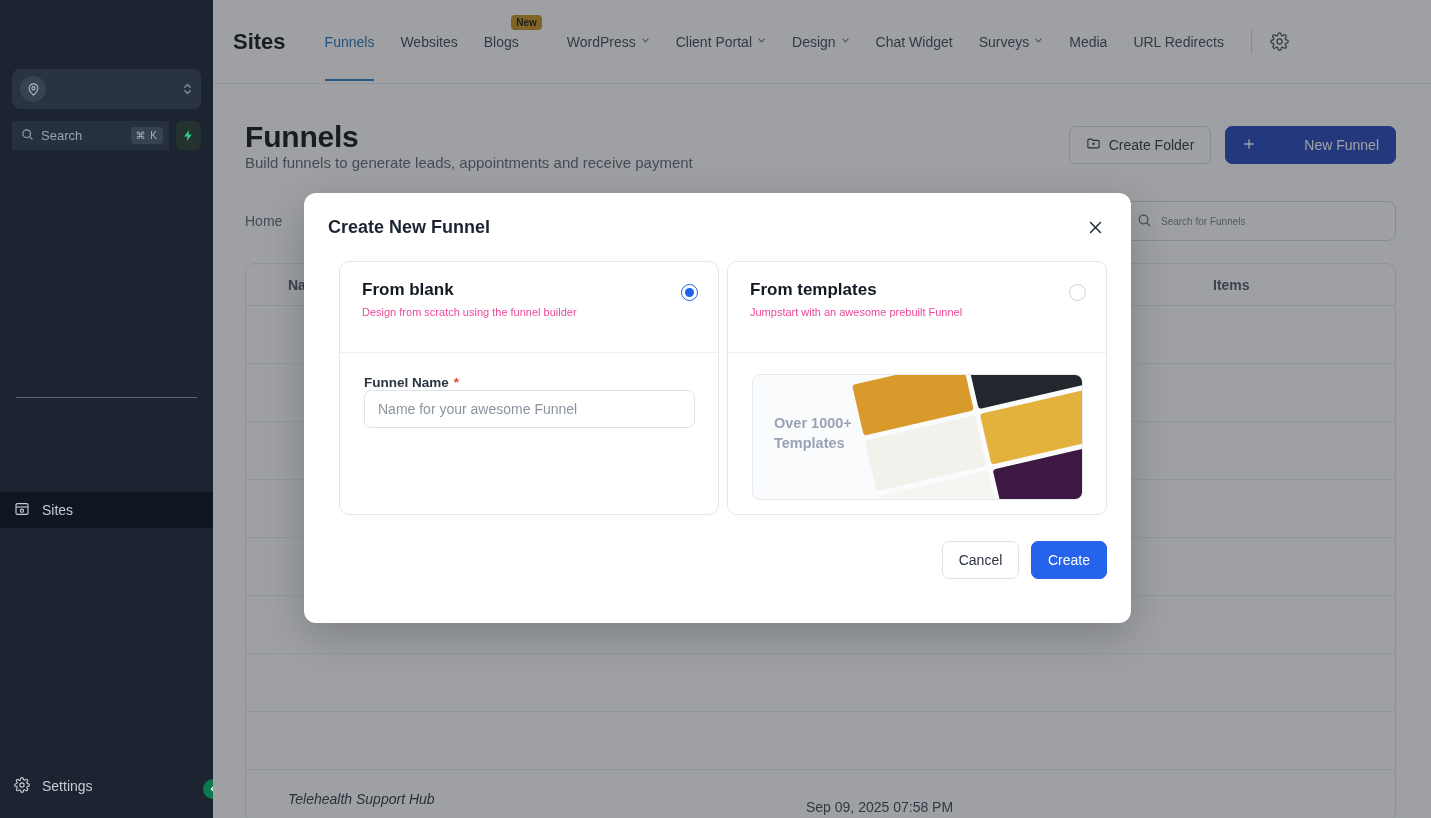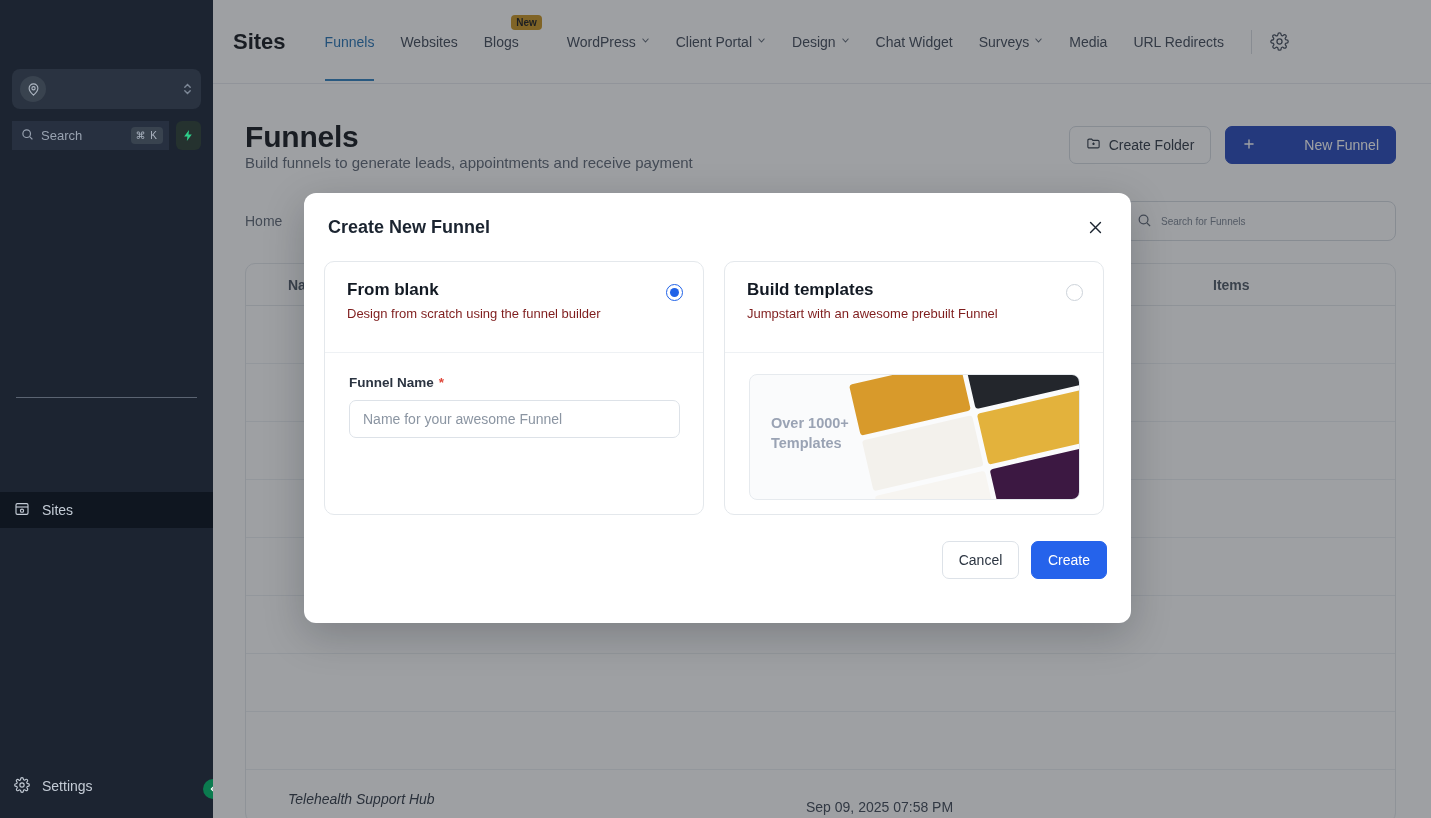--- a/index.html
+++ b/index.html
@@ -186,53 +186,53 @@
     display: flex; align-items: center;
     padding: 22px 24px 0 24px;
   }
   .modal-title { font-size: 18px; font-weight: bold; color: #1b2430; }
   .modal-close {
     margin-left: auto; color: #1b2430;
     width: 24px; height: 24px;
     display: flex; align-items: center; justify-content: center;
   }
   .modal-body {
-    display: flex; gap: 20px;
+    display: flex; gap: 8px;
     padding: 22px 24px 0 20px;
+    justify-content: flex-end;
   }
   .opt-card {
     width: 380px; height: 254px;
     border: 1px solid #e4e8ec; border-radius: 10px;
     background: #fff; overflow: hidden;
   }
   .opt-head {
     padding: 18px 20px 16px 22px;
     border-bottom: 1px solid #eef1f4;
     display: flex; align-items: flex-start;
     height: 91px;
   }
   .opt-text { flex: 1; }
   .opt-title { font-size: 17px; font-weight: bold; color: #131a24; }
-  .opt-desc { font-size: 13px; color: #7f1d1d; margin-top: 6px; }
+  .opt-desc { font-size: 11px; color: #ec4899; margin-top: 6px; }
   .radio {
     width: 17px; height: 17px; border-radius: 50%;
     border: 1.5px solid #cdd3da; background: #fff;
     margin-top: 4px; flex-shrink: 0;
     display: flex; align-items: center; justify-content: center;
   }
   .radio.on { border: 1.5px solid #1f62e8; }
   .radio.on::after {
     content: ""; width: 9px; height: 9px;
     border-radius: 50%; background: #1f62e8;
   }
   .opt-body { padding: 22px 22px 0 24px; }
   .field-label { font-size: 13.5px; color: #2b3441; font-weight: bold; }
   .req { color: #e0483b; margin-left: 5px; }
   .text-input {
-    margin-top: 10px;
     width: 331px; height: 38px;
     border: 1px solid #dde2e8; border-radius: 7px;
     background: #fff;
     display: flex; align-items: center;
     padding: 0 13px;
     font-size: 14px; color: #8b95a2;
   }
   .tpl-preview {
     margin: 21px 24px 0 24px;
     width: 331px; height: 126px;
@@ -532,21 +532,21 @@
           </div>
           <div class="text-input">
             <span>Name for your awesome Funnel</span>
           </div>
         </div>
       </div>
 
       <div class="opt-card">
         <div class="opt-head">
           <div class="opt-text">
-            <div class="opt-title">Build templates</div>
+            <div class="opt-title">From templates</div>
             <div class="opt-desc">Jumpstart with an awesome prebuilt Funnel</div>
           </div>
           <div class="radio"></div>
         </div>
         <div class="tpl-preview">
           <div class="tpl-art">
             <div class="tpl-cell" style="background:#d89a2b"></div>
             <div class="tpl-cell" style="background:#23262c"></div>
             <div class="tpl-cell" style="background:#f3f1ec"></div>
             <div class="tpl-cell" style="background:#e3b23c"></div>

